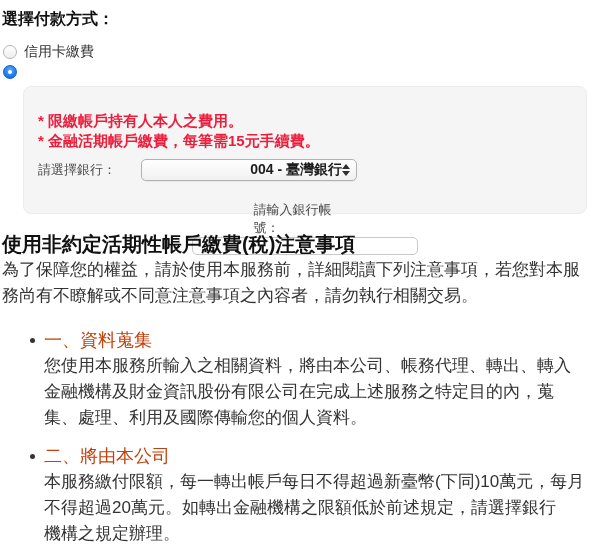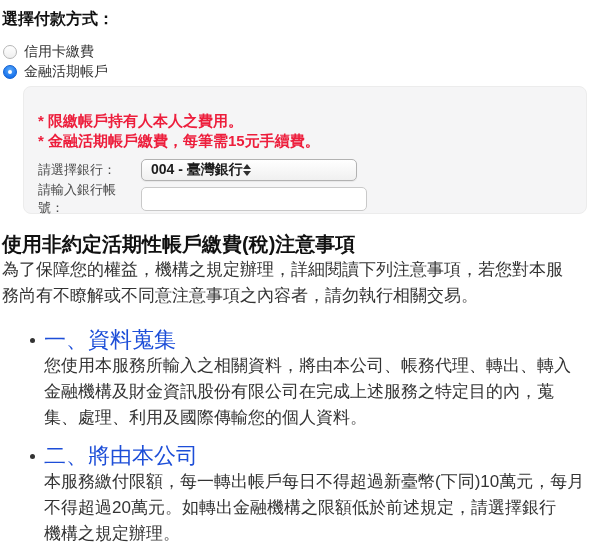--- a/index.html
+++ b/index.html
@@ -17,61 +17,60 @@
   .radio.checked::after { content:""; position:absolute; left:4px; top:4px; width:4px; height:4px;
            border-radius:50%; background:#ffffff; }
   .radio-label { font-size:14px; color:#333333; }
 
   
   .panel { margin:4px 0 0 21px; width:564px; height:128px; background:#f5f5f6;
            border:1px solid #ececec; border-radius:8px; padding:24px 14px 0 14px; }
   .warning { font-size:15px; font-weight:bold; line-height:20px; color:#ed1e3c; white-space:nowrap; }
   .field-row { display:flex; align-items:center; }
   .field-row.bank { margin-top:8px; height:22px; }
-  .field-row.account { margin-top:6px; height:24px; }
+  .field-row.account { margin-top:20px; height:24px;flex-direction:column; }
   .field-label { width:103px; flex:0 0 auto; font-size:13px; color:#4a4a4a; }
   .select { width:216px; height:22px; background:linear-gradient(#ffffff,#f0f0f0);
             border:1px solid #b2b2b2; border-radius:5px; display:flex; align-items:center;
-            justify-content:flex-start; padding:0 6px 0 9px; box-shadow:0 1px 1px rgba(0,0,0,0.06);
+            justify-content:flex-end; padding:0 6px 0 9px; box-shadow:0 1px 1px rgba(0,0,0,0.06);
             cursor:default; }
   .select-value { font-size:14px; font-weight:600; color:#1c1c1c; white-space:nowrap; }
   .stepper { display:flex; flex-direction:column; align-items:center; gap:2px; }
   .stepper .up { width:0; height:0; border-left:4px solid transparent; border-right:4px solid transparent;
                  border-bottom:5px solid #2f2f2f; }
   .stepper .down { width:0; height:0; border-left:4px solid transparent; border-right:4px solid transparent;
                  border-top:5px solid #2f2f2f; }
   .account-input { width:226px; height:24px; border:1px solid #c9c9c9; border-radius:5px;
                  background:#ffffff; font-size:14px; padding:0 6px; outline:none;
                  font-family:"Liberation Sans","DejaVu Sans",sans-serif; }
 
   
   .notice { margin-top:17px; color:#333333; }
   .notice-heading { font-size:20px; font-weight:bold; color:#111111; line-height:26px; white-space:nowrap; }
   .tline { font-size:17px; line-height:26px; color:#333333; white-space:nowrap; }
   .notice-list { list-style:none; margin-top:18px; padding-left:42px; }
   .notice-list li { position:relative; margin-bottom:12px; }
   .notice-list li::before { content:""; position:absolute; left:-14px; top:11px; width:5px; height:5px;
                  border-radius:50%; background:#333333; }
-  .li-title { font-size:22px; line-height:26px; color:#1d4ed8; white-space:nowrap; }
+  .li-title { font-size:18px; line-height:26px; color:#c2410c; white-space:nowrap; }
 </style>
 </head>
 <body>
 
 <div class="page">
 
   <div class="section-title">選擇付款方式：</div>
 
   <div class="radio-row">
     <span class="radio"></span>
     <span class="radio-label">信用卡繳費</span>
   </div>
 
   <div class="radio-row">
     <span class="radio checked"></span>
-    <span class="radio-label">金融活期帳戶</span>
   </div>
 
   <div class="panel">
     <div class="warning">* 限繳帳戶持有人本人之費用。</div>
     <div class="warning">* 金融活期帳戶繳費，每筆需15元手續費。</div>
 
     <div class="field-row bank">
       <span class="field-label">請選擇銀行：</span>
       <div class="select">
         <span class="select-value">004 - 臺灣銀行</span>
@@ -85,21 +84,21 @@
     <div class="field-row account">
       <span class="field-label">請輸入銀行帳號：</span>
       <input type="text" class="account-input" value="" style="">
     </div>
   </div>
 
   <div class="notice">
     <div class="notice-heading">使用非約定活期性帳戶繳費(稅)注意事項</div>
 
     <div class="notice-intro">
-      <div class="tline">為了保障您的權益，機構之規定辦理，詳細閱讀下列注意事項，若您對本服</div>
+      <div class="tline">為了保障您的權益，請於使用本服務前，詳細閱讀下列注意事項，若您對本服</div>
       <div class="tline">務尚有不瞭解或不同意注意事項之內容者，請勿執行相關交易。</div>
     </div>
 
     <ul class="notice-list">
       <li>
         <div class="li-title">一、資料蒐集</div>
         <div class="tline">您使用本服務所輸入之相關資料，將由本公司、帳務代理、轉出、轉入</div>
         <div class="tline">金融機構及財金資訊股份有限公司在完成上述服務之特定目的內，蒐</div>
         <div class="tline">集、處理、利用及國際傳輸您的個人資料。</div>
       </li>

